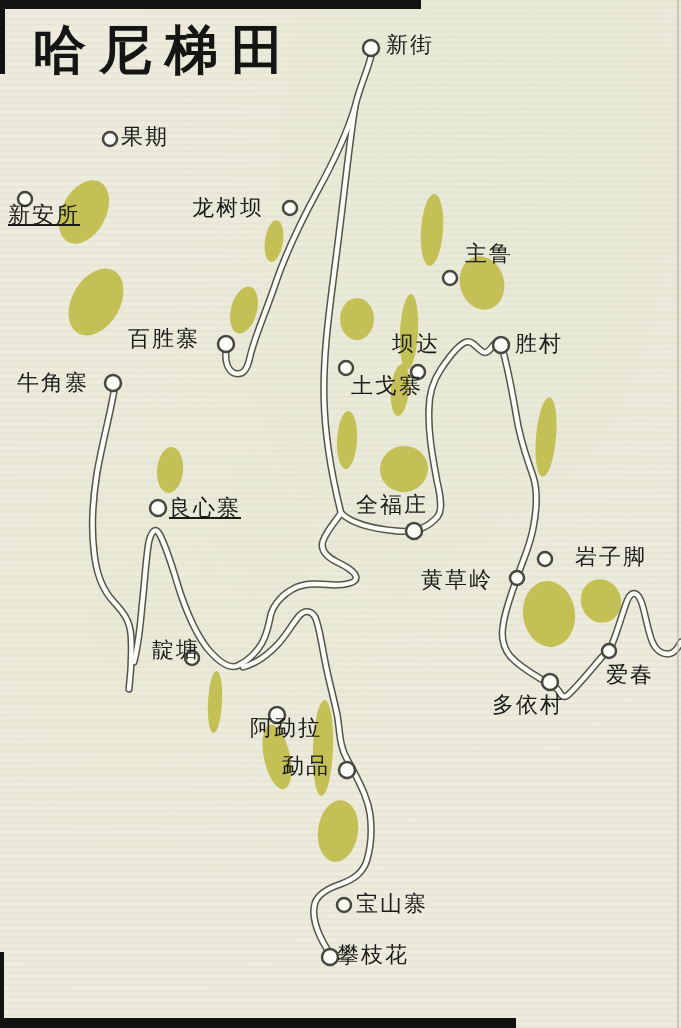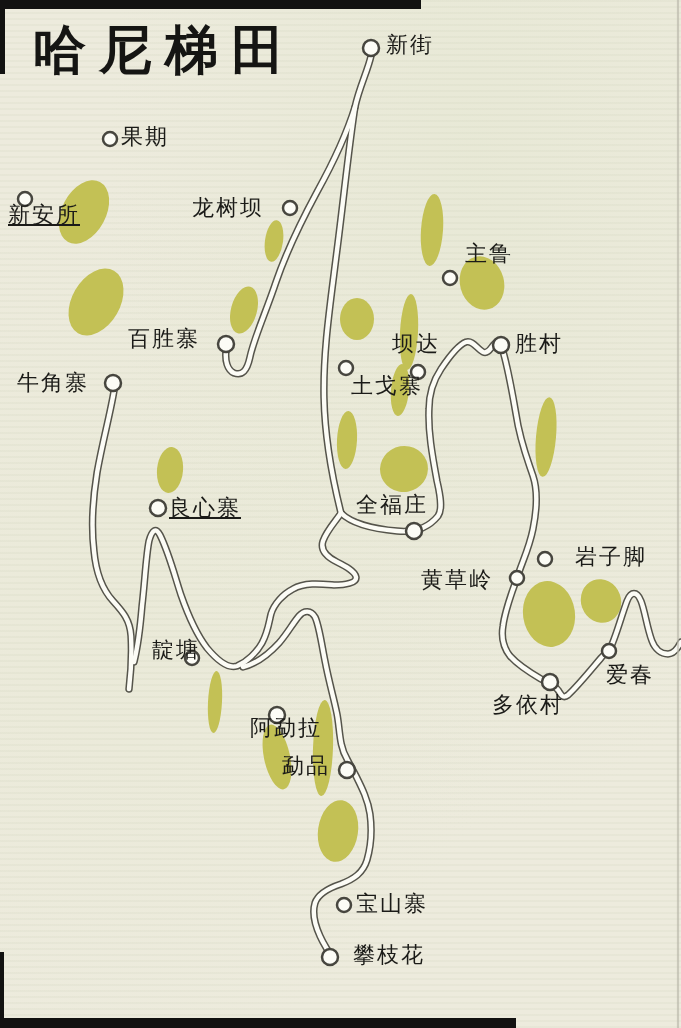--- a/index.html
+++ b/index.html
@@ -119,15 +119,15 @@
       <div class="place-label" style="left: 169px; top: 496px; text-decoration: underline;">良心寨</div>
       <div class="place-label" style="left: 356px; top: 493px;">全福庄</div>
       <div class="place-label" style="left: 557px; top: 545px; margin-left: 18px;">岩子脚</div>
       <div class="place-label" style="left: 421px; top: 568px;">黄草岭</div>
       <div class="place-label" style="left: 606px; top: 663px;">爱春</div>
       <div class="place-label" style="left: 152px; top: 638px;">靛塘</div>
       <div class="place-label" style="left: 236px; top: 716px; margin-left: 14px;">阿勐拉</div>
       <div class="place-label" style="left: 492px; top: 693px;">多依村</div>
       <div class="place-label" style="left: 282px; top: 754px;">勐品</div>
       <div class="place-label" style="left: 356px; top: 892px;">宝山寨</div>
-      <div class="place-label" style="left: 337px; top: 943px; padding-left: 16px;">攀枝花</div>
+      <div class="place-label" style="left: 337px; top: 943px;">攀枝花</div>
     </div>
 </div>
 
 </body></html>

